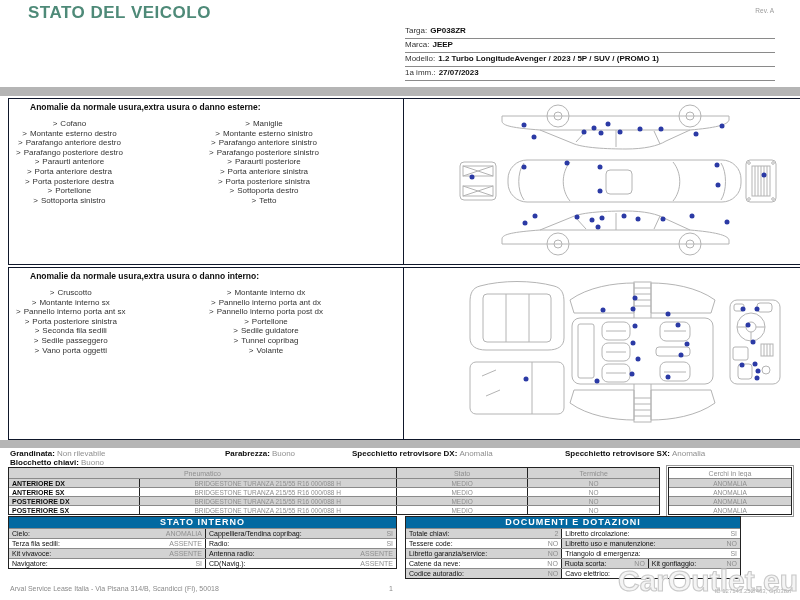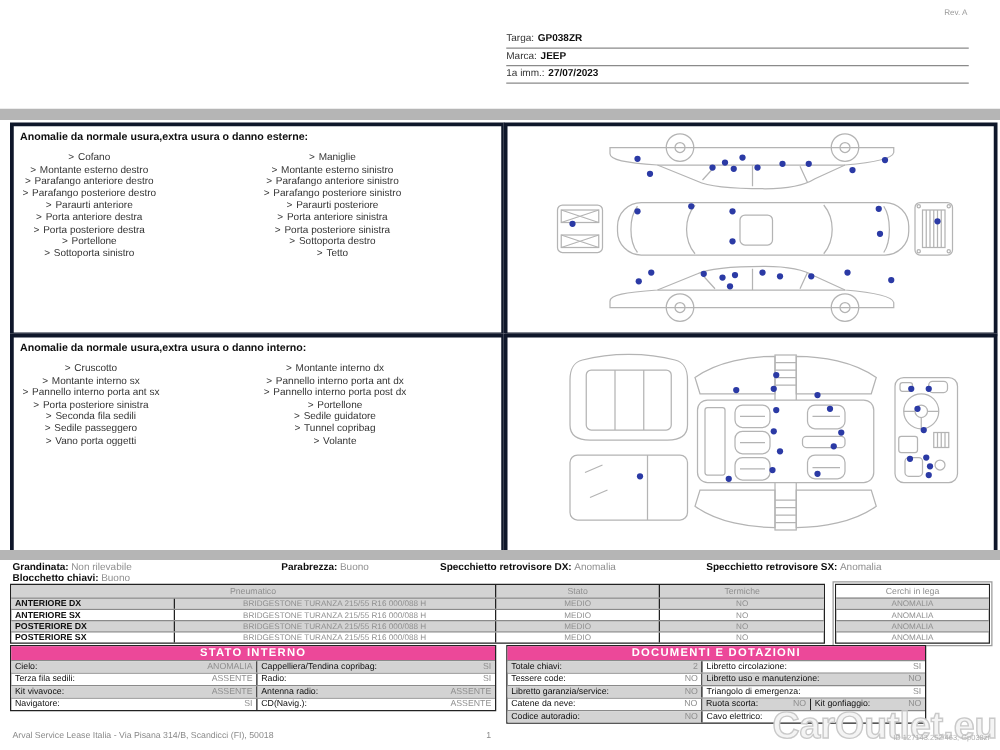--- a/index.html
+++ b/index.html
@@ -11,21 +11,21 @@
   .doc-title{position:absolute;left:28px;top:3px;font-size:17px;font-weight:bold;
              color:#4e8a78;letter-spacing:.5px;}
   .rev{position:absolute;right:26px;top:7px;font-size:6.5px;color:#9a9a9a;}
   .hrow{height:12px;border-bottom:1px solid #8a8a8a;font-size:8px;padding-top:1px;
         white-space:nowrap;overflow:hidden;color:#333;}
   .hrow b{font-weight:bold;color:#0e0e0e;margin-left:3px;}
 
   .graybar{position:absolute;left:0;width:800px;background:#b5b5b5;}
 
   
-  .panel{position:absolute;border:3px solid #0f172a;background:#fff;}
+  .panel{position:absolute;border:1px solid #0f172a;background:#fff;padding-left:16px;}
   .panel-title{font-size:8.5px;font-weight:bold;color:#0e0e0e;padding:3px 5px;white-space:nowrap;}
   .col{position:absolute;top:20px;font-size:8px;line-height:9.6px;color:#333;white-space:nowrap;text-align:center;}
   .col-left{left:7px;}
   .col-right{left:200px;}
   .li .bullet{margin-right:3px;color:#333;}
 
   
   .sum{position:absolute;font-size:8px;white-space:nowrap;}
   .sumlabel{font-weight:bold;color:#0e0e0e;}
   .sumval{color:#8f8f8f;margin-left:2px;}
@@ -38,21 +38,21 @@
          font-size:6.5px;box-sizing:border-box;}
   .t-row.g{background:#d3d3d3;}
   .tc{box-sizing:border-box;text-align:center;color:#8f8f8f;overflow:hidden;white-space:nowrap;}
   .tc.vline{border-left:1px solid #222;height:100%;display:flex;align-items:center;justify-content:center;}
   .tc-pos{box-sizing:border-box;font-size:7px;font-weight:bold;color:#0e0e0e;padding-left:3px;
           border-right:1px solid #222;height:100%;display:flex;align-items:center;}
   .cerchi{outline:1px solid #9a9a9a;outline-offset:1px;}
 
   
   .bt{position:absolute;border:1px solid #222;box-sizing:border-box;background:#fff;font-size:7px;}
-  .bt-header{height:11px;background:#ec4899;color:#fff;font-weight:bold;font-size:9px;
+  .bt-header{height:11px;background:#0369a1;color:#fff;font-weight:bold;font-size:9px;
              text-align:center;letter-spacing:1px;line-height:11px;}
   .bt-row{display:flex;height:10px;border-top:1px solid #8a8a8a;box-sizing:border-box;}
   .bt-cell{display:flex;justify-content:space-between;align-items:center;
            padding:0 3px;box-sizing:border-box;overflow:hidden;white-space:nowrap;}
   .bt-cell.sep{border-right:1px solid #222;}
   .bt-cell.g{background:#d3d3d3;}
   .bl{color:#0e0e0e;}
   .bv{color:#8f8f8f;margin-left:4px;}
 
   
@@ -61,26 +61,28 @@
              color:#f4f4f4;-webkit-text-stroke:1.1px #c9c9c9;letter-spacing:0;}
   .doc-id{position:absolute;right:8px;top:588px;font-size:6px;color:#b0b0b0;}
 
   svg .ln{stroke:#b4b4b4;fill:none;stroke-width:1;}
 </style>
 </head>
 <body>
 
 <div class="page">
 
+  <div class="doc-title">STATO DEL VEICOLO</div>
   <div class="rev">Rev. A</div>
 
 
   <div class="abs" style="left:405px;top:25px;width:370px;">
     <div class="hrow"><span>Targa:</span><b>GP038ZR</b></div>
     <div class="hrow"><span>Marca:</span><b>JEEP</b></div>
+    <div class="hrow"><span>Modello:</span><b>1.2 Turbo LongitudeAvenger / 2023 / 5P / SUV / (PROMO 1)</b></div>
     <div class="hrow"><span>1a imm.:</span><b>27/07/2023</b></div>
   </div>
 
   <div class="graybar" style="top:87px;height:9px;"></div>
 
   <div class="panel" style="left:8px;top:98px;width:390px;height:165px;">
     <div class="panel-title">Anomalie da normale usura,extra usura o danno esterne:</div>
     <div class="col col-left">
         <div class="li"><span class="bullet">&gt;</span><span>Cofano</span></div>
         <div class="li"><span class="bullet">&gt;</span><span>Montante esterno destro</span></div>

